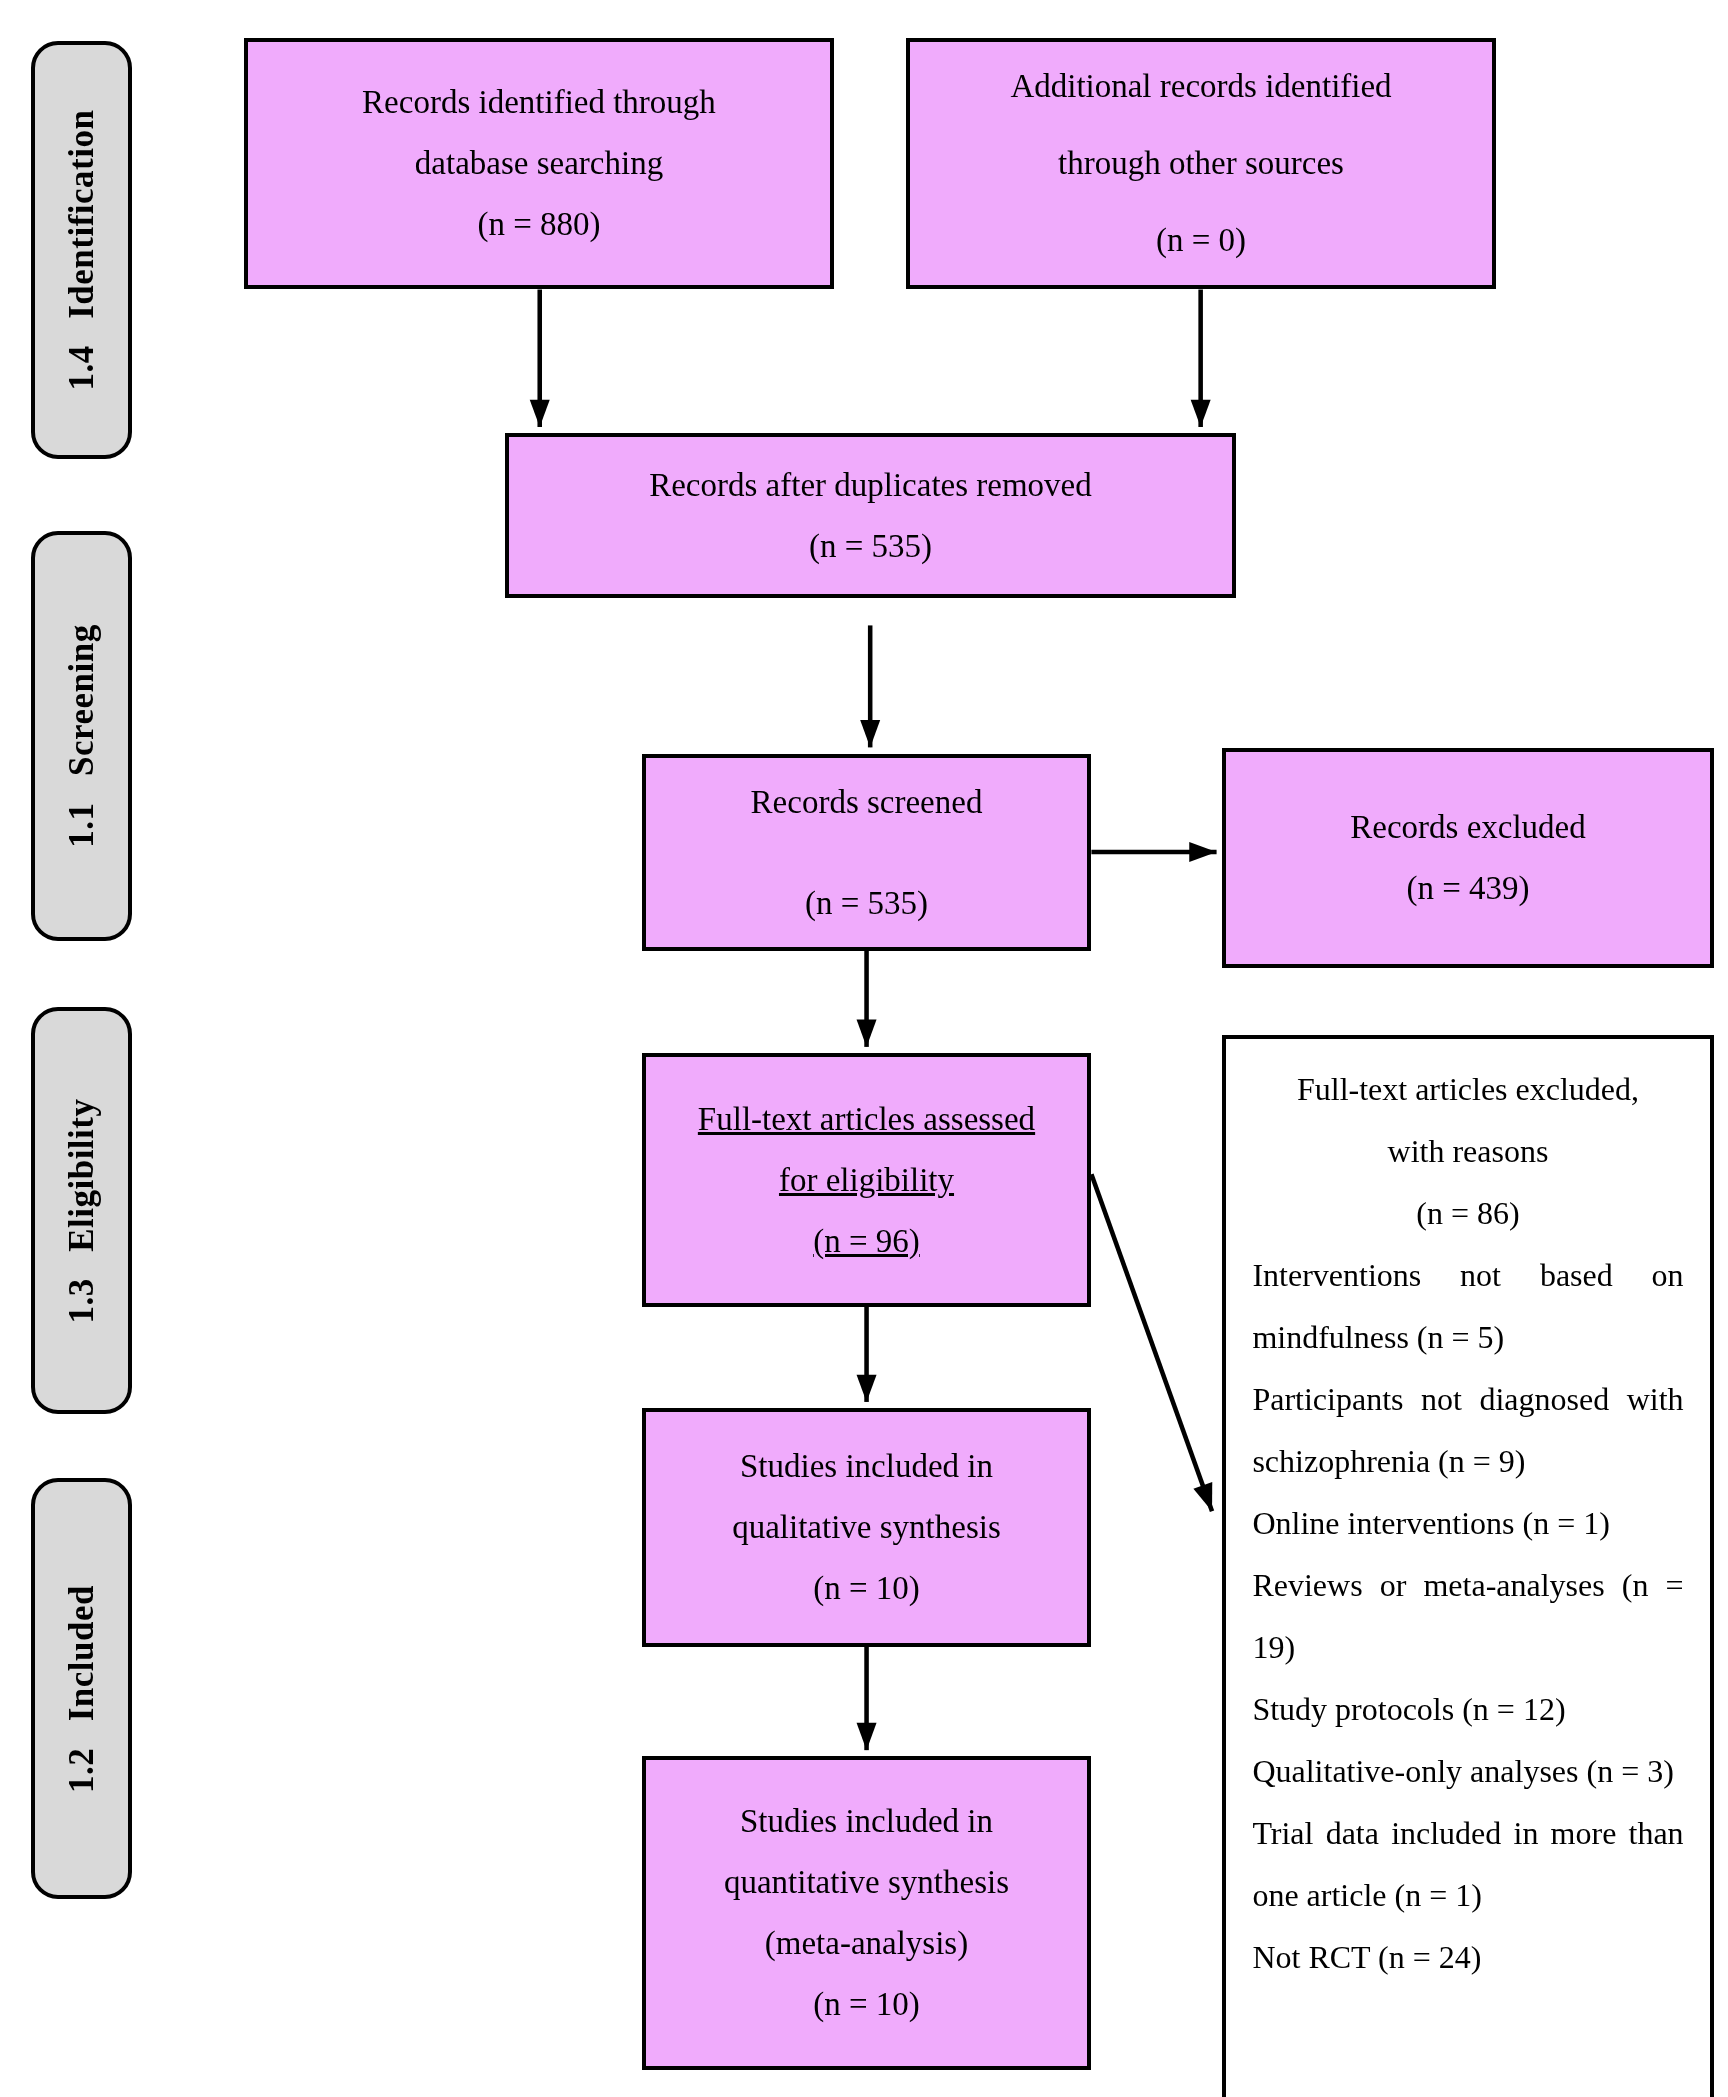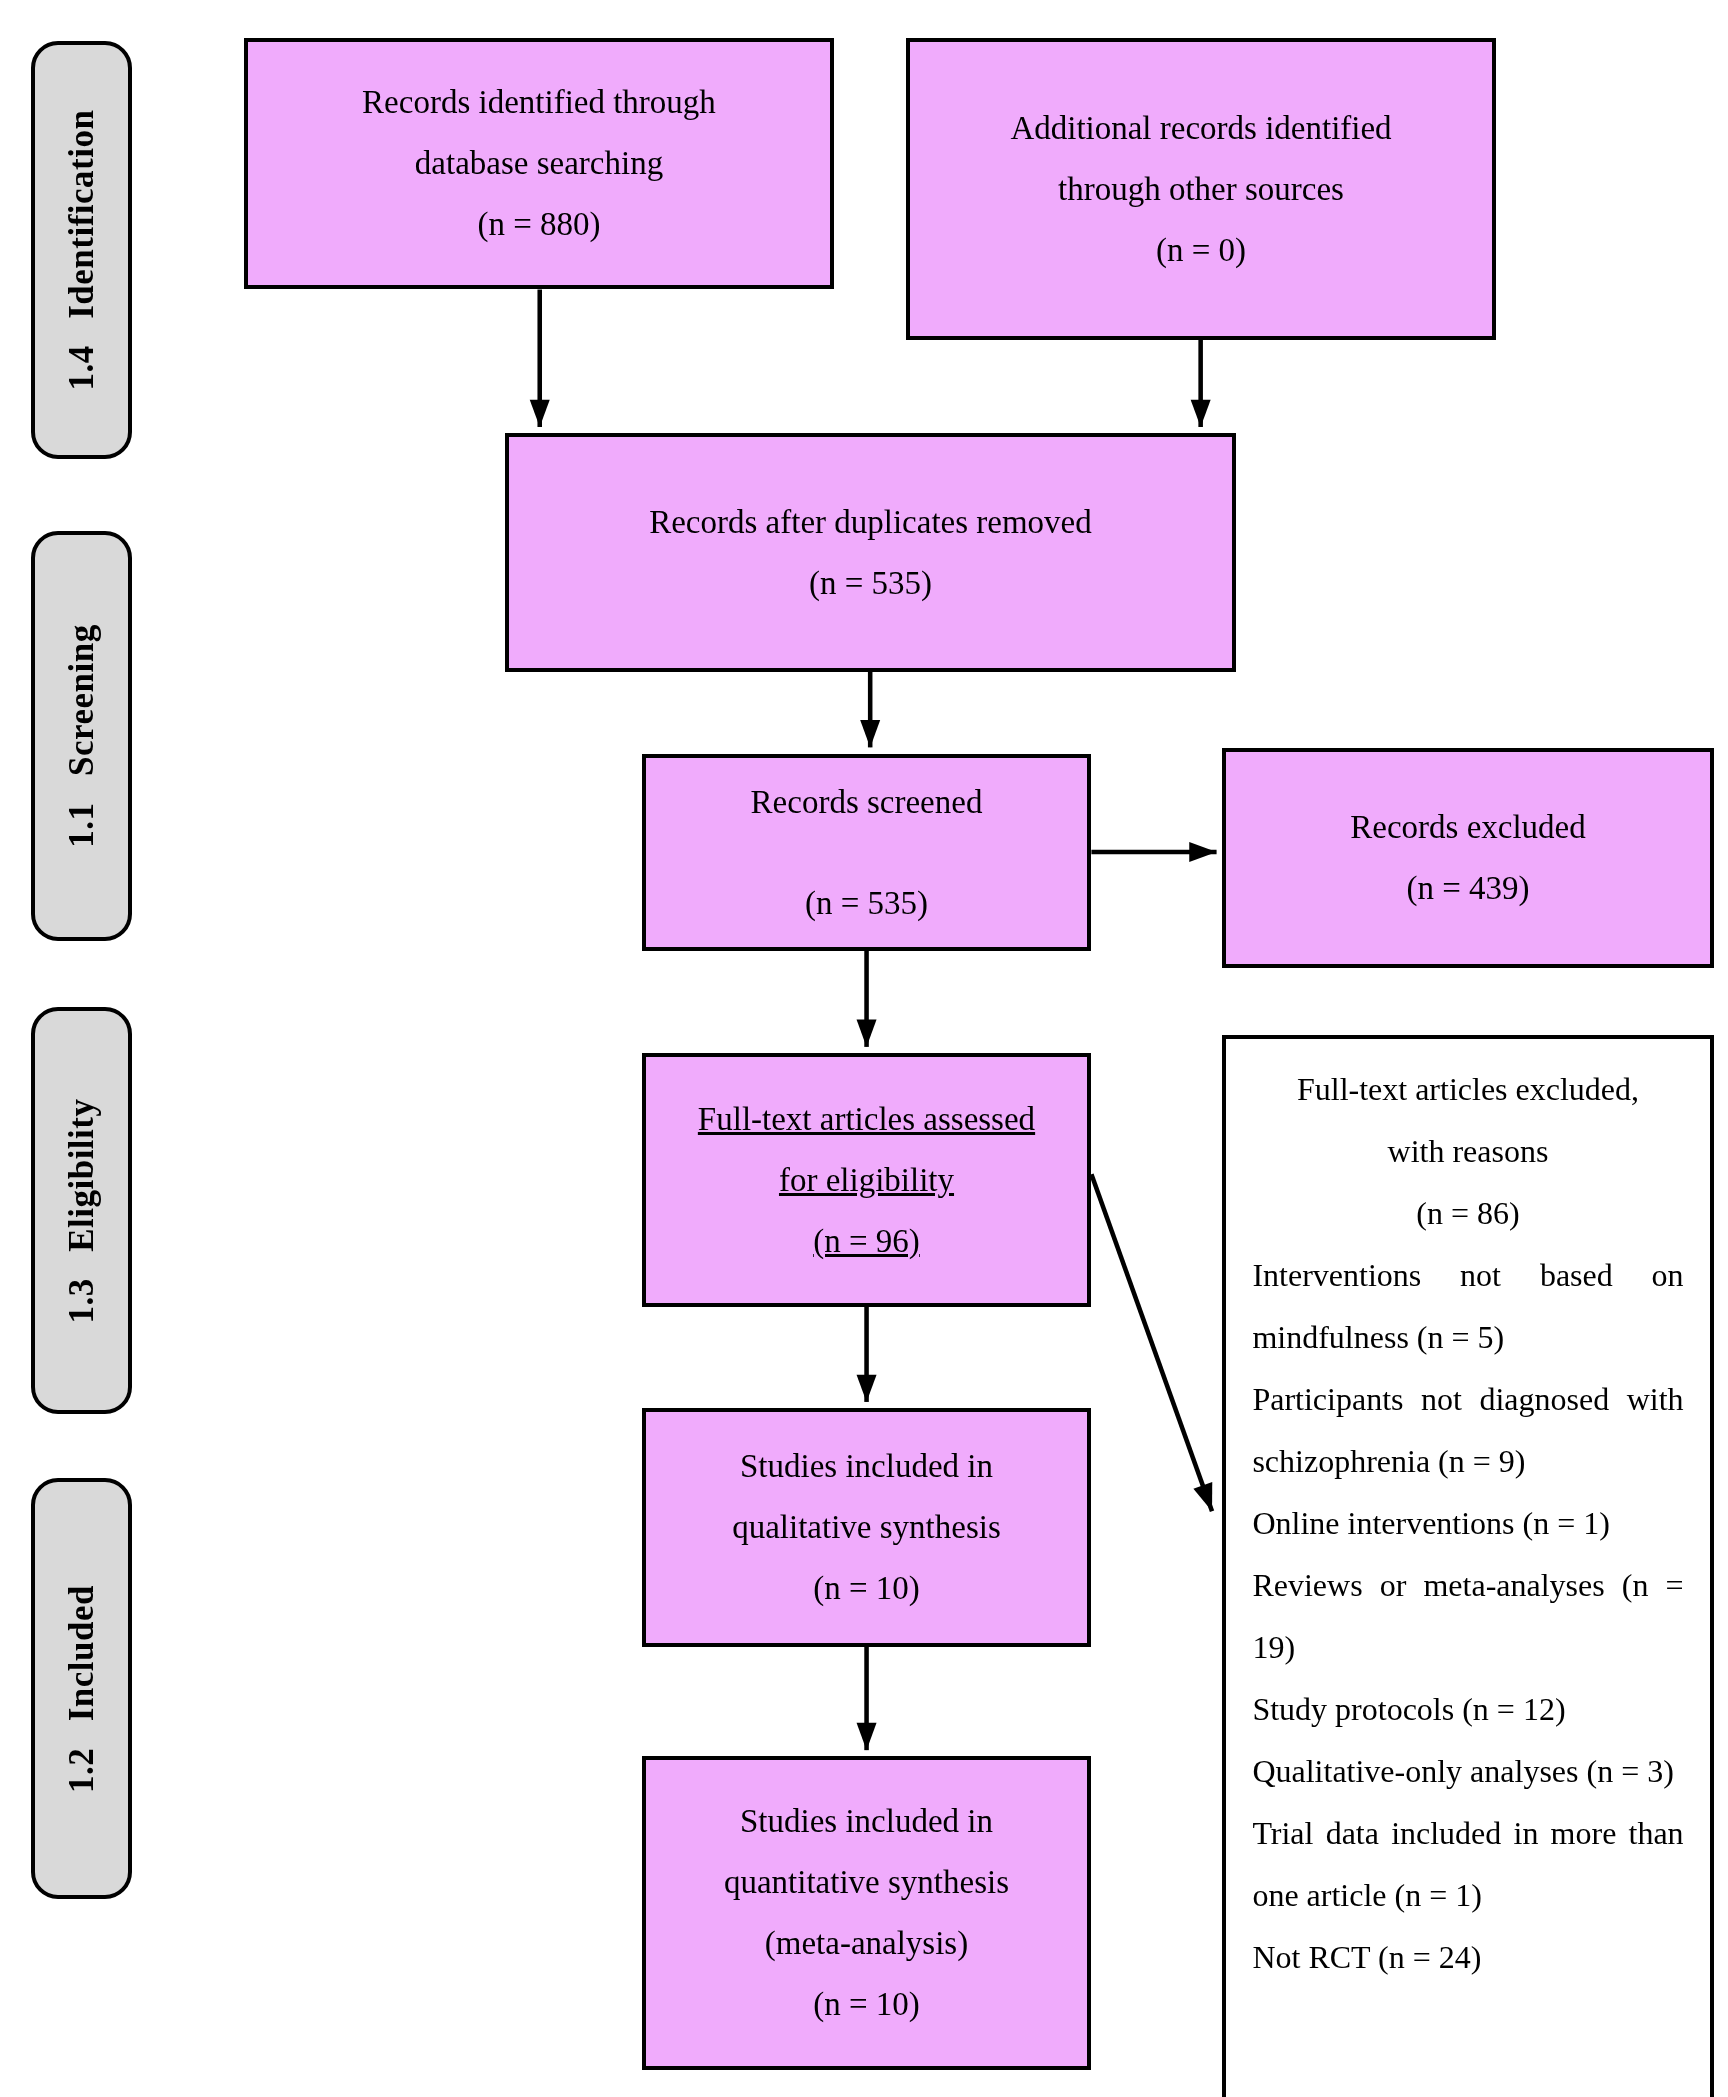--- a/index.html
+++ b/index.html
@@ -126,27 +126,27 @@
       <span class="num">1.2</span><span>Included</span>
     </div>
   </div>
 
   <div class="fbox" style="left:244px; top:38px; width:590px; height:251px;">
     <div class="line">Records identified through</div>
     <div class="line">database searching</div>
     <div class="line">(n = 880)</div>
   </div>
 
-  <div class="fbox" style="left:906px; top:38px; width:590px; height:302px;">
+  <div class="fbox" style="left:906px; top:38px; width:590px; height:251px;gap:16px;">
     <div class="line">Additional records identified</div>
     <div class="line">through other sources</div>
     <div class="line">(n = 0)</div>
   </div>
 
-  <div class="fbox" style="left:505px; top:433px; width:731px; height:239px;">
+  <div class="fbox" style="left:505px; top:433px; width:731px; height:165px;">
     <div class="line">Records after duplicates removed</div>
     <div class="line">(n = 535)</div>
   </div>
 
   <div class="fbox" style="left:642px; top:754px; width:449px; height:197px;gap:40px;">
     <div class="line">Records screened</div>
     <div class="line">(n = 535)</div>
   </div>
 
   <div class="fbox" style="left:1222px; top:748px; width:492px; height:220px;">

